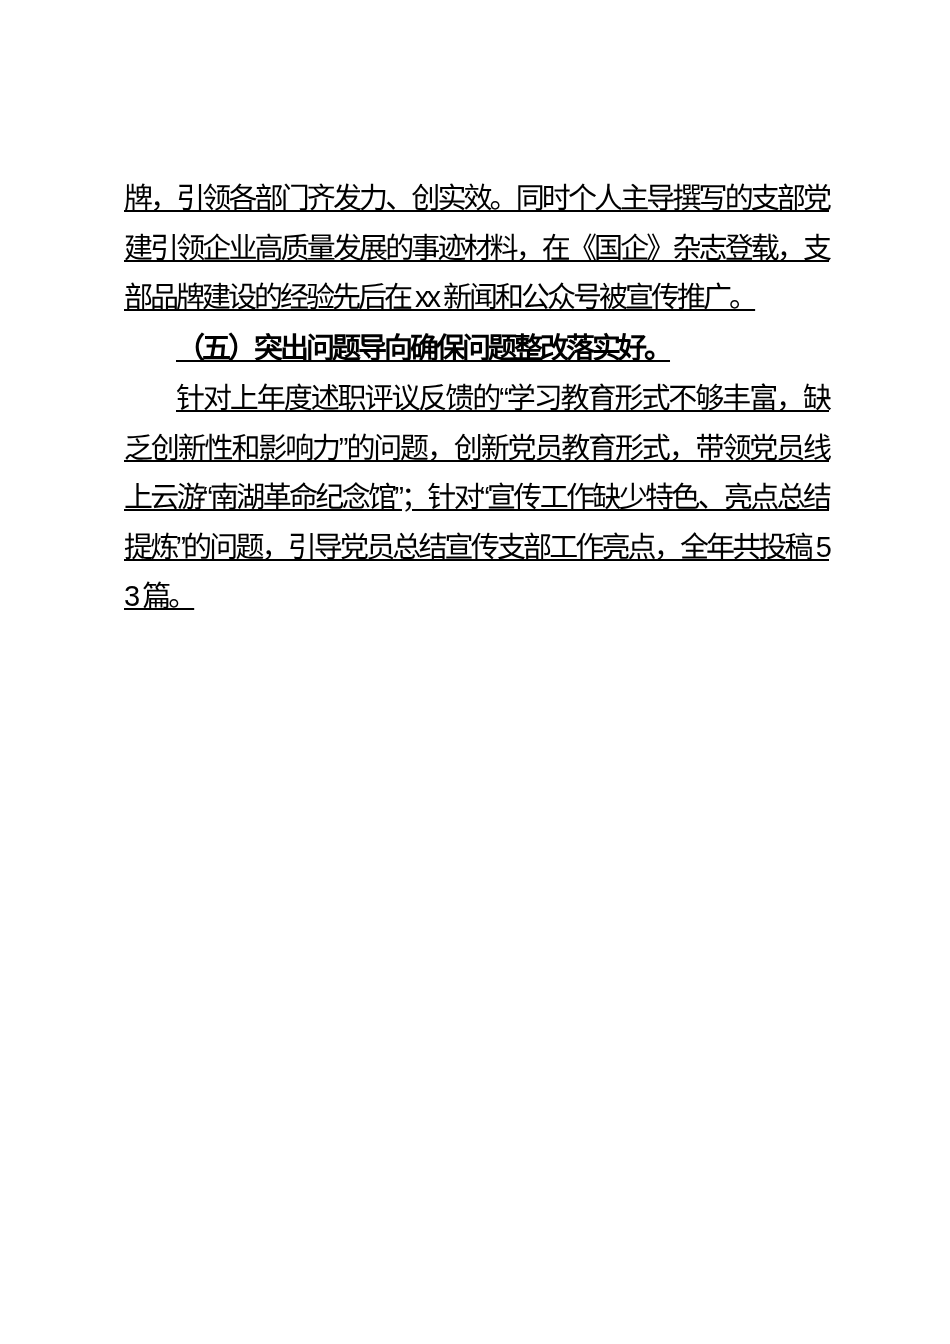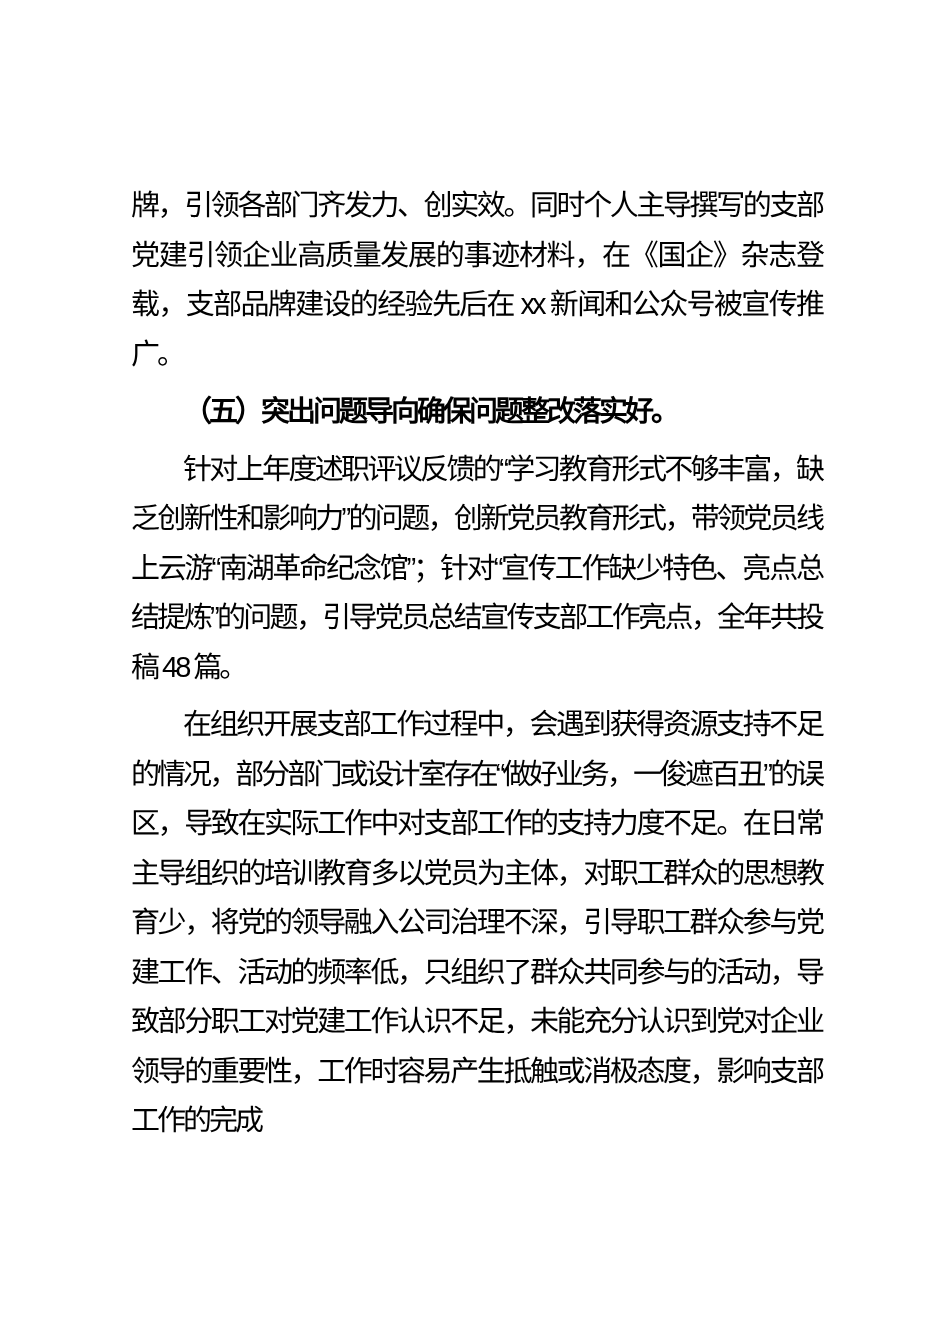--- a/index.html
+++ b/index.html
@@ -16,41 +16,41 @@
     box-sizing: border-box;
     padding: 173px 120px 0 123px;
     color: #000000;
     font-family: "Liberation Sans", sans-serif;
     overflow: hidden;
   }
   .content {
     width: 707px;
   }
   .para {
-    margin: 8px;
+    margin: 1px;
     padding: 0;
     font-size: 29px;
     line-height: 49.5px;
     letter-spacing: -3px;
     text-align: justify;
     text-justify: inter-ideograph;
     text-indent: 52px;
     color: #000000;
     word-break: break-all;
+    text-decoration: underline;
   }
   .para.heading {
     font-weight: bold;
   }
   .para.no-indent {
     text-indent: 0;
   }
 </style>
 </head>
 <body>
 
 <div class="page">
   <div class="content">
     <p class="para no-indent">牌，引领各部门齐发力、创实效。同时个人主导撰写的支部党建引领企业高质量发展的事迹材料，在《国企》杂志登载，支部品牌建设的经验先后在 xx 新闻和公众号被宣传推广。</p>
     <p class="para heading">（五）突出问题导向确保问题整改落实好。</p>
-    <p class="para">针对上年度述职评议反馈的“学习教育形式不够丰富，缺乏创新性和影响力”的问题，创新党员教育形式，带领党员线上云游“南湖革命纪念馆”；针对“宣传工作缺少特色、亮点总结提炼”的问题，引导党员总结宣传支部工作亮点，全年共投稿 48 篇。</p>
-    <p class="para">在组织开展支部工作过程中，会遇到获得资源支持不足的情况，部分部门或设计室存在“做好业务，一俊遮百丑”的误区，导致在实际工作中对支部工作的支持力度不足。在日常主导组织的培训教育多以党员为主体，对职工群众的思想教育少，将党的领导融入公司治理不深，引导职工群众参与党建工作、活动的频率低，只组织了群众共同参与的活动，导致部分职工对党建工作认识不足，未能充分认识到党对企业领导的重要性，工作时容易产生抵触或消极态度，影响支部工作的完成</p>
+    <p class="para">针对上年度述职评议反馈的“学习教育形式不够丰富，缺乏创新性和影响力”的问题，创新党员教育形式，带领党员线上云游“南湖革命纪念馆”；针对“宣传工作缺少特色、亮点总结提炼”的问题，引导党员总结宣传支部工作亮点，全年共投稿 53 篇。</p>
   </div>
 </div>
 
 </body></html>

